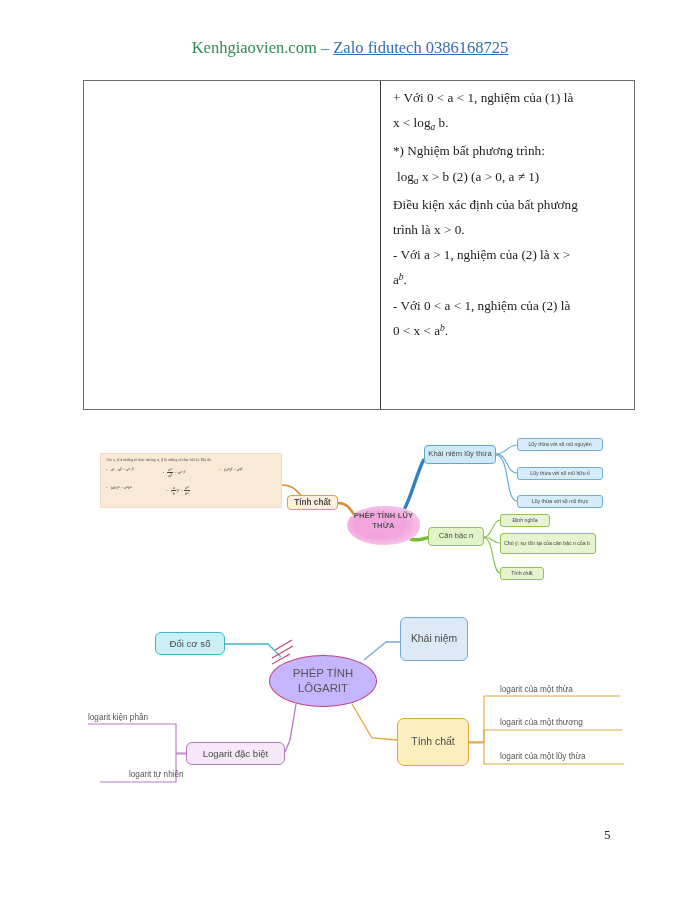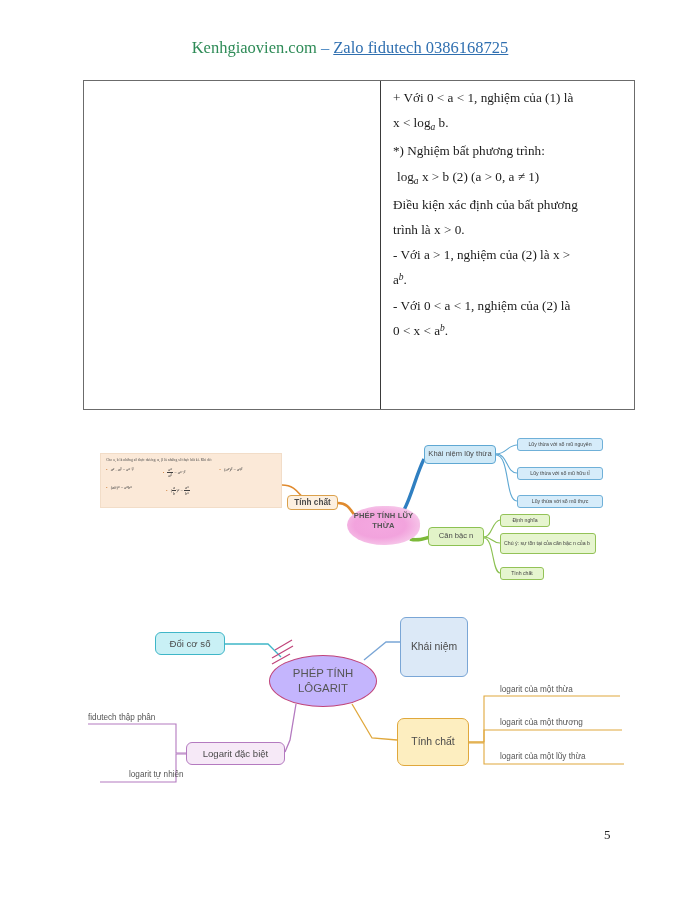--- a/index.html
+++ b/index.html
@@ -140,21 +140,21 @@
     background: #c4b5fd;
     display: flex; align-items: center; justify-content: center;
     text-align: center; font-size: 11.4px; color: #555; line-height: 1.3;
   }
   .node-doicoso {
     left: 155px; top: 32px; width: 70px; height: 23px;
     background: #c9f0f5; border: 1.2px solid #3fb6c8; border-radius: 6px;
     font-size: 9.6px;
   }
   .node-khainiem-2 {
-    left: 400px; top: 17px; width: 68px; height: 60px;
+    left: 400px; top: 17px; width: 68px; height: 44px;
     background: #dce9f7; border: 1.2px solid #7aa6d6; border-radius: 6px;
     font-size: 10.4px;
   }
   .node-tinhchat-2 {
     left: 397px; top: 118px; width: 72px; height: 48px;
     background: #fdeec0; border: 1.2px solid #e0a83c; border-radius: 7px;
     font-size: 10.4px;
   }
   .node-dacbiet {
     left: 186px; top: 142px; width: 99px; height: 23px;
@@ -309,19 +309,19 @@
 
     <div class="node node-doicoso">Đổi cơ số</div>
     <div class="node node-khainiem-2">Khái niệm</div>
     <div class="node node-tinhchat-2">Tính chất</div>
     <div class="node node-dacbiet">Logarit đặc biệt</div>
 
     <div class="leaf-plain" id="lt1">logarit của một thừa</div>
     <div class="leaf-plain" id="lt2">logarit của một thương</div>
     <div class="leaf-plain" id="lt3">logarit của một lũy thừa</div>
 
-    <div class="leaf-plain" id="ld1">fidutech thập phân</div>
+    <div class="leaf-plain" id="ld1">logarit kiện phân</div>
     <div class="leaf-plain" id="ld2">logarit tự nhiên</div>
   </div>
 
   <div id="page-number">5</div>
 
 </div>
 
 </body></html>

